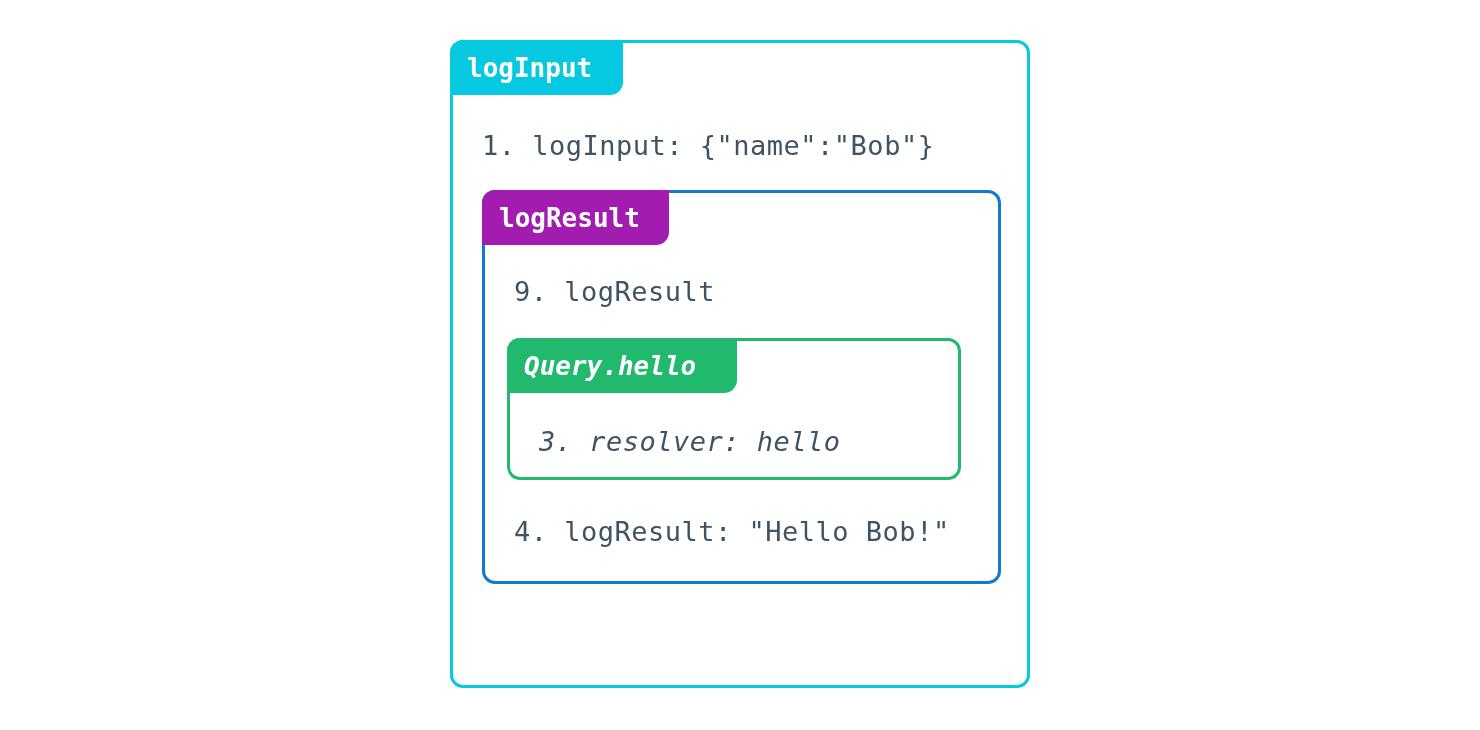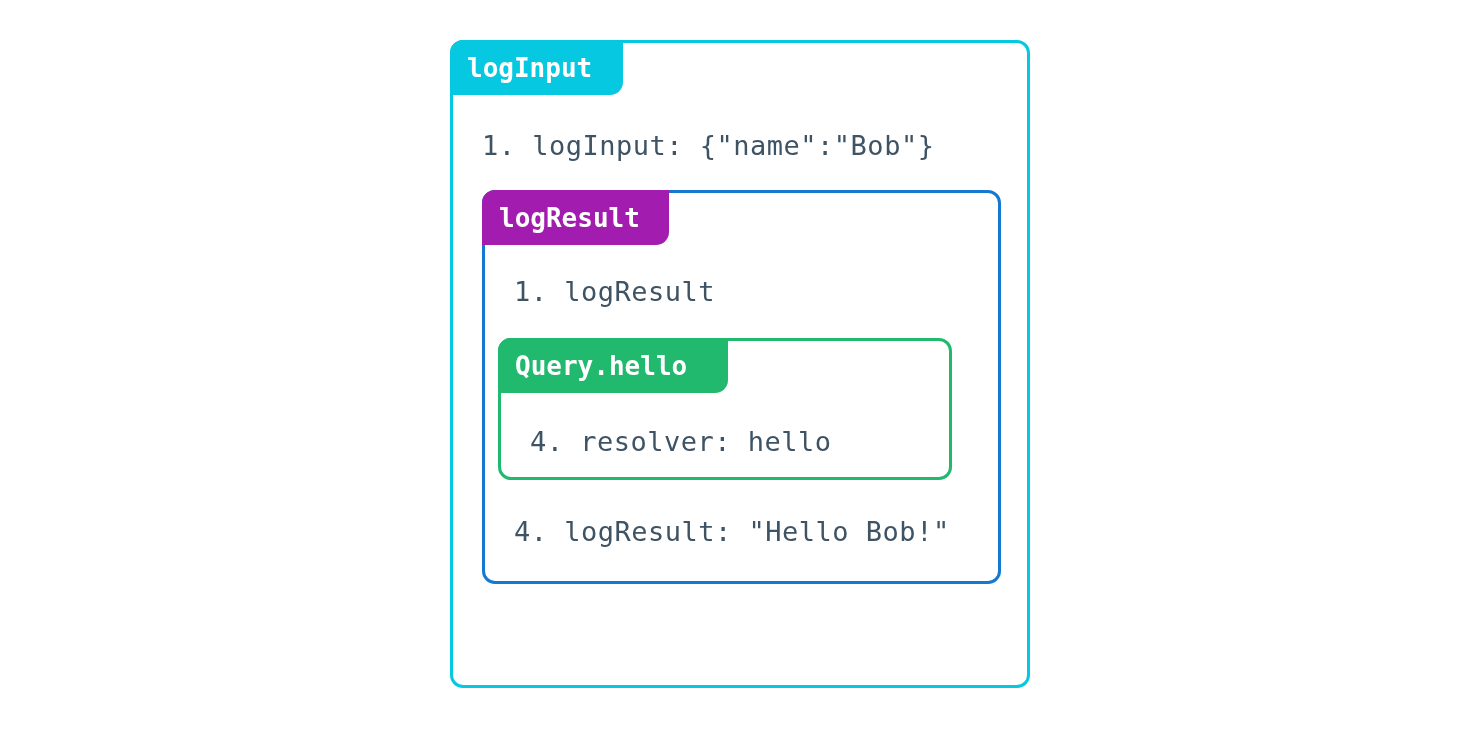--- a/index.html
+++ b/index.html
@@ -82,25 +82,26 @@
     width: 519px;
     height: 394px;
     border-color: #1479d1;
   }
   #tab-logresult {
     background: #a21caf;
     width: 187px;
   }
 
   #box-queryhello {
-    left: 13px;   
+    left: 22px;   
     top: 145px;   
     width: 454px;
     height: 142px;
     border-color: #20b96e;
+    font-style: italic;
   }
   #tab-queryhello {
     background: #20b96e;
     width: 230px;
   }
 
   
   #line-1 { left: 29px;  top: 89px;  }   
   #line-5 { left: 29px;  top: 581px; }   
   #line-2 { left: 29px;  top: 85px;  }   
@@ -115,27 +116,27 @@
   <div class="nbox" id="box-loginput">
 
     <div class="tab" id="tab-loginput">logInput</div>
 
     <div class="logline" id="line-1">1. logInput: {"name":"Bob"}</div>
 
     <div class="nbox" id="box-logresult">
 
       <div class="tab" id="tab-logresult">logResult</div>
 
-      <div class="logline" id="line-2">1. logResult</div>
+      <div class="logline" id="line-2">9. logResult</div>
 
       <div class="nbox" id="box-queryhello">
 
         <div class="tab" id="tab-queryhello">Query.hello</div>
 
-        <div class="logline" id="line-3">4. resolver: hello</div>
+        <div class="logline" id="line-3">3. resolver: hello</div>
       </div>
 
       <div class="logline" id="line-4">4. logResult: "Hello Bob!"</div>
     </div>
 
   </div>
 
 </div>
 
 </body></html>

